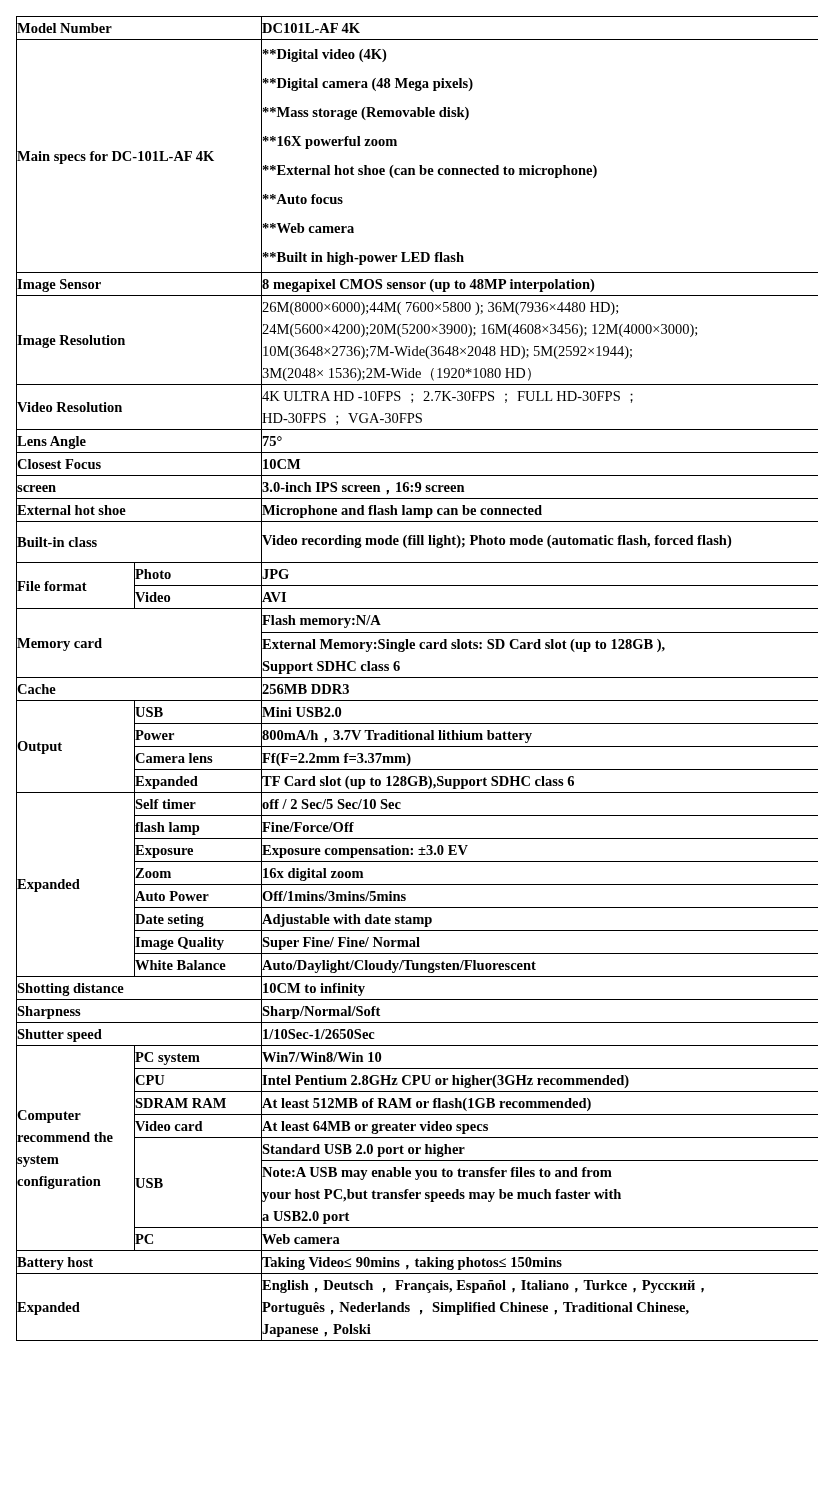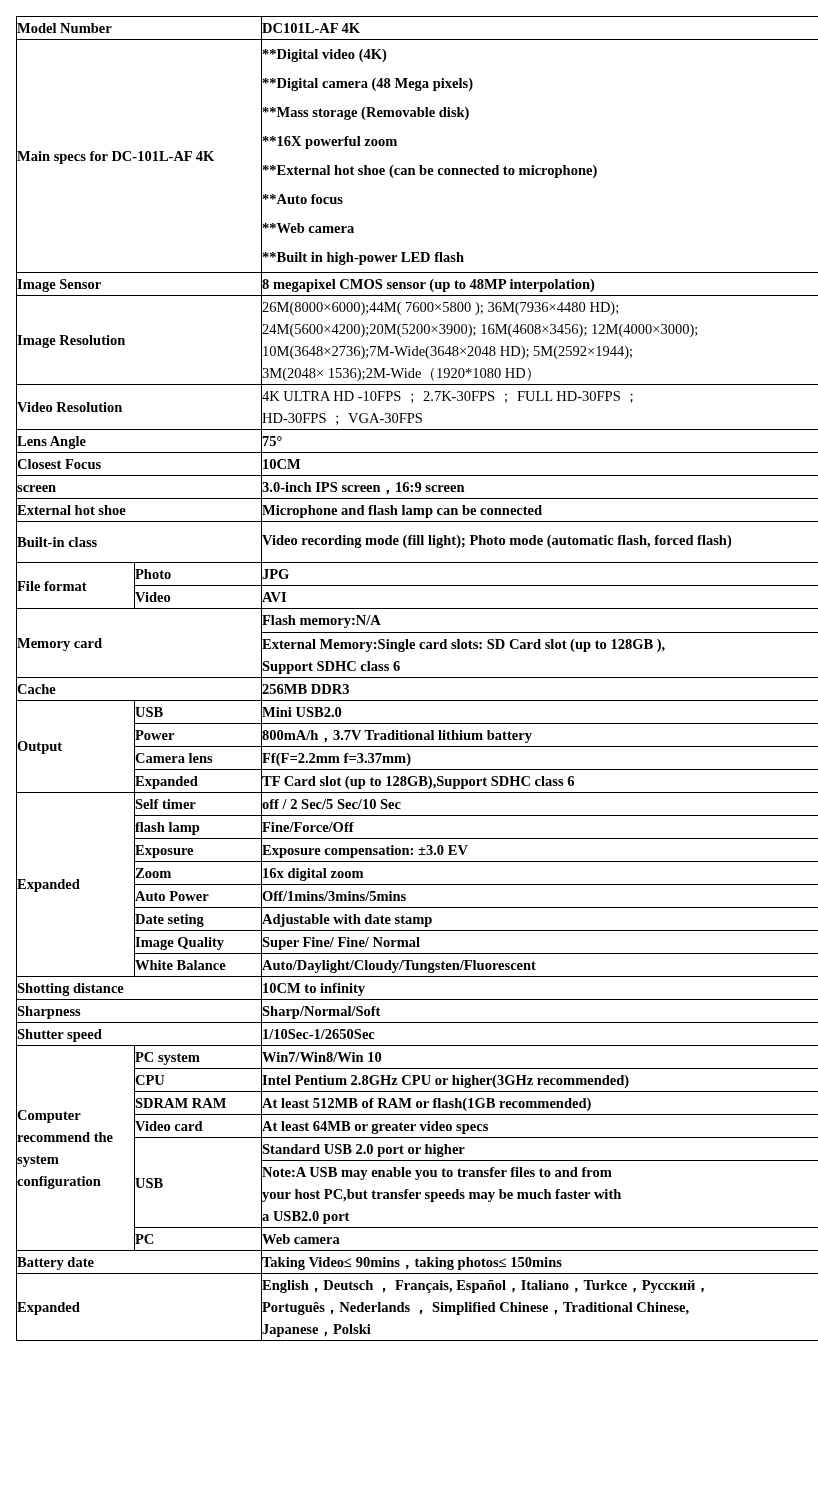--- a/index.html
+++ b/index.html
@@ -254,21 +254,21 @@
         <span class="line">your host PC,but transfer speeds may be much faster with</span>
         <span class="line">a USB2.0 port</span>
       </td>
     </tr>
     <tr>
       <td class="sub">PC</td>
       <td class="val">Web camera</td>
     </tr>
 
     <tr>
-      <td class="lbl" colspan="2">Battery date</td>
+      <td class="lbl" colspan="2">Battery host</td>
       <td class="val">Taking Video≤ 90mins，taking photos≤ 150mins</td>
     </tr>
 
     <tr>
       <td class="lbl" colspan="2">Expanded</td>
       <td class="val">
         <span class="line">English，Deutsch ，  Français, Español，Italiano，Turkce，Русский，</span>
         <span class="line">Português，Nederlands ，  Simplified Chinese，Traditional Chinese,</span>
         <span class="line">Japanese，Polski</span>
       </td>

